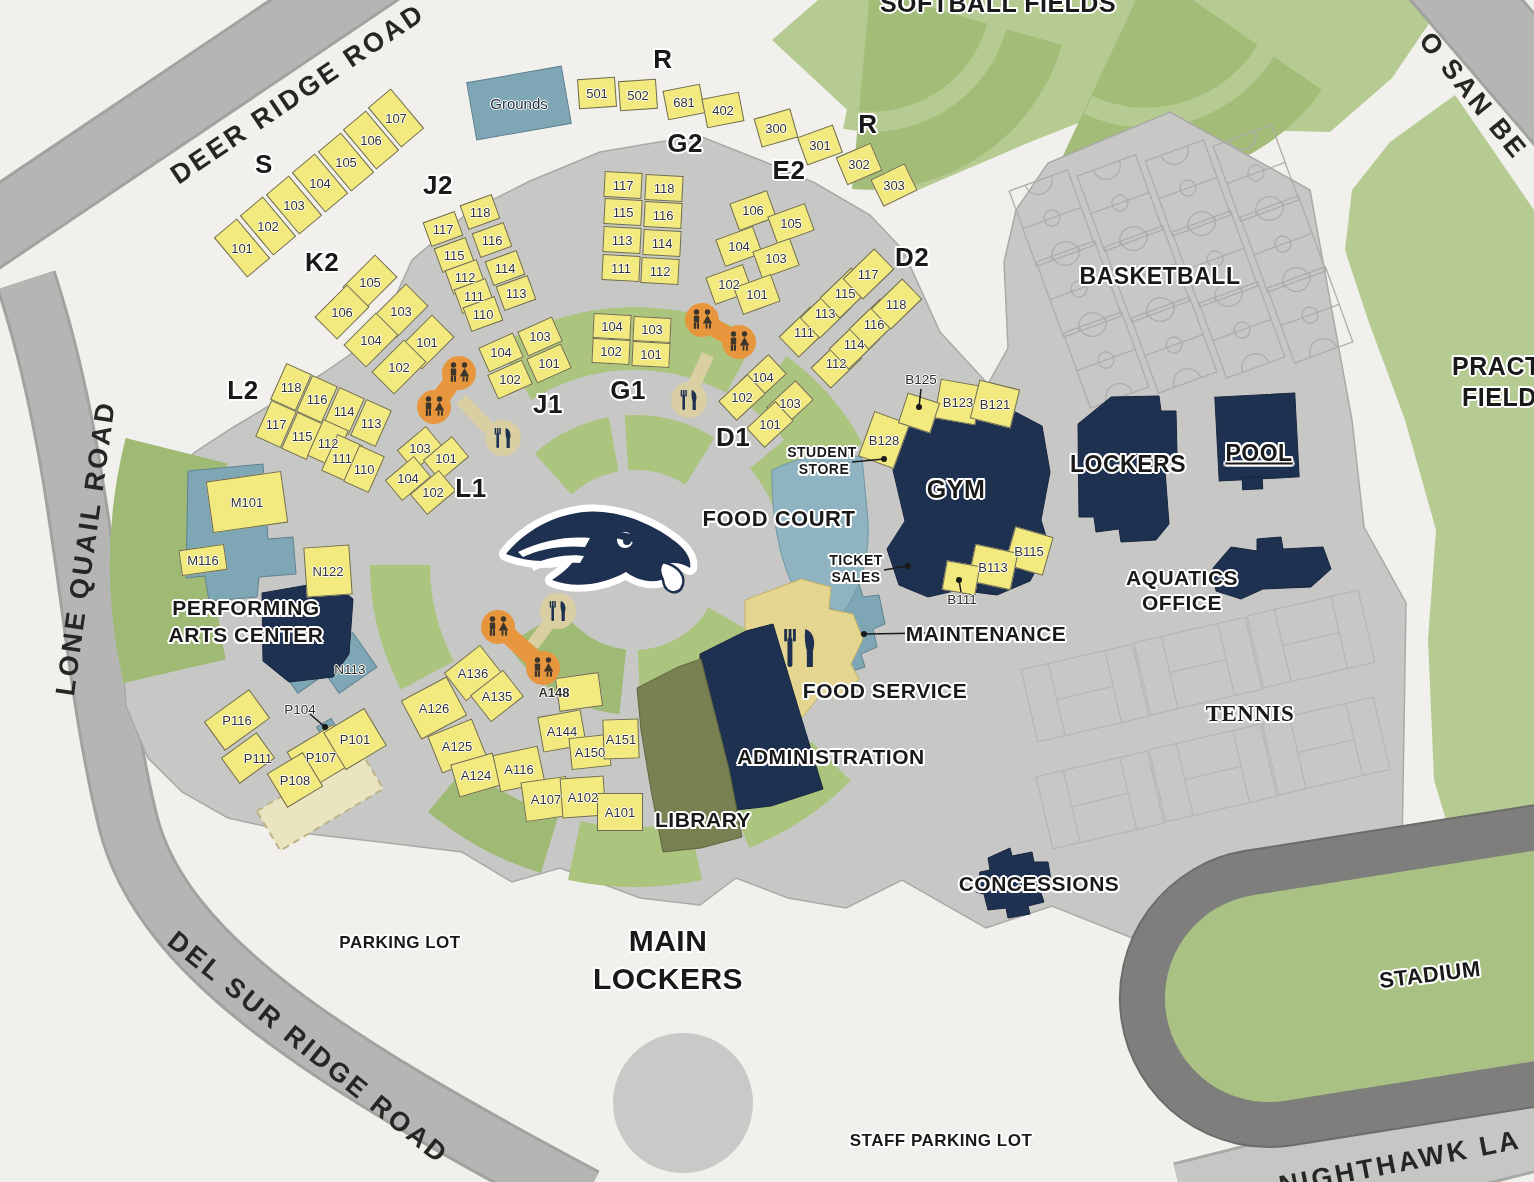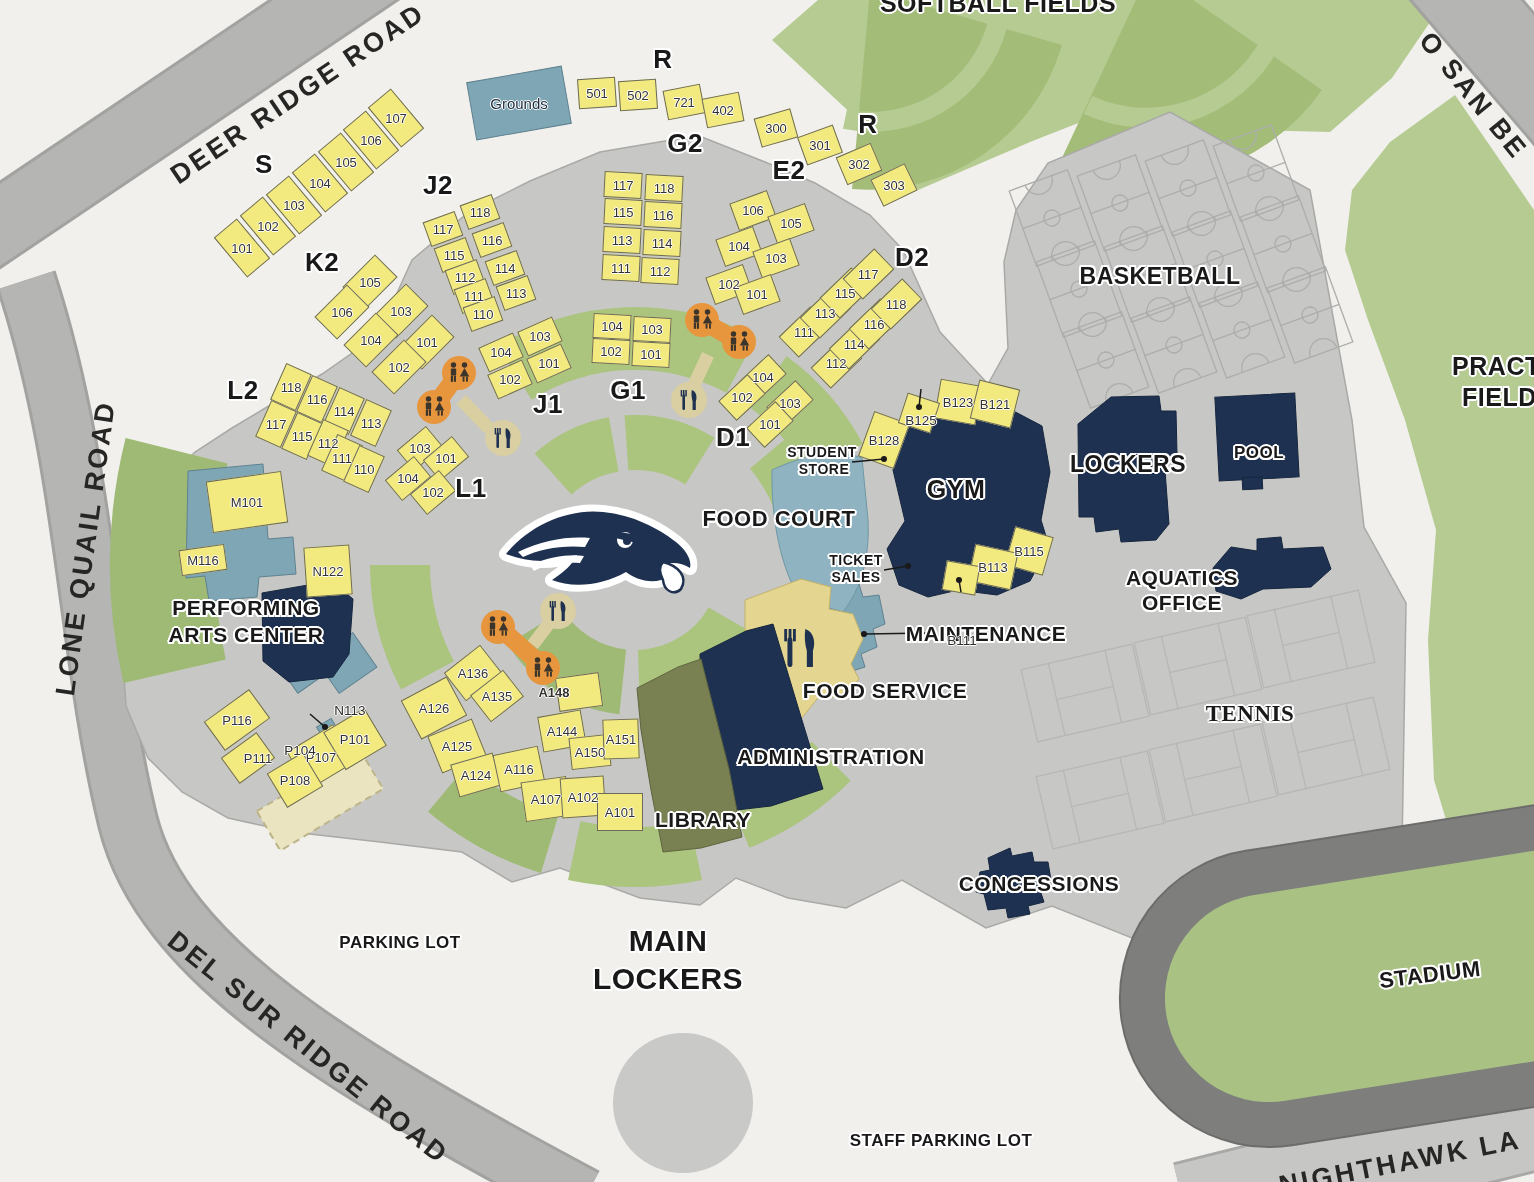--- a/index.html
+++ b/index.html
@@ -14,21 +14,21 @@
   .lbl{position:absolute;z-index:40;font-family:"Liberation Sans",sans-serif;font-weight:900;
        color:#191919;white-space:nowrap;}
   .lbl.area,.lbl.cletter{letter-spacing:.5px;
        text-shadow:2px 0 #fff,-2px 0 #fff,0 2px #fff,0 -2px #fff,
                    1.5px 1.5px #fff,-1.5px -1.5px #fff,1.5px -1.5px #fff,-1.5px 1.5px #fff;}
   .lbl.cletter{font-size:26px;}
   .lbl.road{color:#262625;letter-spacing:3px;}
   .lbl.plain{font-weight:400;color:#1d2c3e;
        text-shadow:1px 0 #fff,-1px 0 #fff,0 1px #fff,0 -1px #fff;}
   .lbl.callout{font-weight:400;font-size:13.5px;color:#2e2d29;letter-spacing:0;
-       text-shadow:1px 0 #fff,-1px 0 #fff,0 1px #fff,0 -1px #fff;margin-top:41px;}
+       text-shadow:1px 0 #fff,-1px 0 #fff,0 1px #fff,0 -1px #fff;}
 </style>
 </head>
 <body>
 
 <div id="stage">
 
 <svg id="base" width="1534" height="1182" viewBox="0 0 1534 1182">
   <defs>
     <g id="ic-wc">
       <circle r="17" fill="#e8963e"></circle>
@@ -257,21 +257,21 @@
       <div class="roomlbl" style="left: 346px; top: 162px;">105</div>
       <div class="cell" style="left: 356px; top: 114px; width: 30px; height: 52px; transform: rotate(-40deg);"></div>
       <div class="roomlbl" style="left: 371px; top: 140px;">106</div>
       <div class="cell" style="left: 381px; top: 92px; width: 30px; height: 52px; transform: rotate(-40deg);"></div>
       <div class="roomlbl" style="left: 396px; top: 118px;">107</div>
       <div class="cell" style="left: 578px; top: 78px; width: 38px; height: 30px; transform: rotate(-4deg);"></div>
       <div class="roomlbl" style="left: 597px; top: 93px;">501</div>
       <div class="cell" style="left: 619px; top: 80px; width: 38px; height: 30px; transform: rotate(-4deg);"></div>
       <div class="roomlbl" style="left: 638px; top: 95px;">502</div>
       <div class="cell" style="left: 665px; top: 87px; width: 38px; height: 30px; transform: rotate(-11deg);"></div>
-      <div class="roomlbl" style="left: 684px; top: 102px;">721</div>
+      <div class="roomlbl" style="left: 684px; top: 102px;">681</div>
       <div class="cell" style="left: 704px; top: 95px; width: 38px; height: 30px; transform: rotate(-11deg);"></div>
       <div class="roomlbl" style="left: 723px; top: 110px;">402</div>
       <div class="cell" style="left: 757px; top: 113px; width: 38px; height: 30px; transform: rotate(-16deg);"></div>
       <div class="roomlbl" style="left: 776px; top: 128px;">300</div>
       <div class="cell" style="left: 801px; top: 130px; width: 38px; height: 30px; transform: rotate(-20deg);"></div>
       <div class="roomlbl" style="left: 820px; top: 145px;">301</div>
       <div class="cell" style="left: 840px; top: 149px; width: 38px; height: 30px; transform: rotate(-23deg);"></div>
       <div class="roomlbl" style="left: 859px; top: 164px;">302</div>
       <div class="cell" style="left: 875px; top: 170px; width: 38px; height: 30px; transform: rotate(-26deg);"></div>
       <div class="roomlbl" style="left: 894px; top: 185px;">303</div>
@@ -458,21 +458,21 @@
       <div class="lbl road" style="left: 298px; top: 94px; font-size: 27px; transform: translate(-50%, -50%) rotate(-34deg);">DEER RIDGE ROAD</div>
       <div class="lbl road" style="left: 86px; top: 548px; font-size: 27px; transform: translate(-50%, -50%) rotate(-82deg);">LONE QUAIL ROAD</div>
       <div class="lbl road" style="left: 308px; top: 1048px; font-size: 27px; transform: translate(-50%, -50%) rotate(39deg);">DEL SUR RIDGE ROAD</div>
       <div class="lbl road" style="left: 1400px; top: 1163px; font-size: 27px; transform: translate(-50%, -50%) rotate(-11deg);">NIGHTHAWK LA</div>
       <div class="lbl road" style="left: 1473px; top: 96px; font-size: 27px; transform: translate(-50%, -50%) rotate(51deg);">O SAN BE</div>
       <div class="lbl area" style="left: 998px; top: 3px; font-size: 25px; transform: translate(-50%, -50%) rotate(0deg);">SOFTBALL FIELDS</div>
       <div class="lbl area" style="left: 1518px; top: 366px; font-size: 25px; transform: translate(-50%, -50%) rotate(0deg);">PRACTICE</div>
       <div class="lbl area" style="left: 1508px; top: 397px; font-size: 25px; transform: translate(-50%, -50%) rotate(0deg);">FIELDS</div>
       <div class="lbl area" style="left: 1160px; top: 276px; font-size: 23px; transform: translate(-50%, -50%) rotate(0deg);">BASKETBALL</div>
       <div class="lbl area" style="left: 1128px; top: 464px; font-size: 23px; transform: translate(-50%, -50%) rotate(0deg);">LOCKERS</div>
-      <div class="lbl area" style="left: 1259px; top: 453px; font-size: 17px; transform: translate(-50%, -50%) rotate(0deg);">POOL</div>
+      <div class="lbl area" style="left: 1259px; top: 453px; font-size: 23px; transform: translate(-50%, -50%) rotate(0deg); text-decoration: underline;">POOL</div>
       <div class="lbl area" style="left: 1182px; top: 578px; font-size: 21px; transform: translate(-50%, -50%) rotate(0deg);">AQUATICS</div>
       <div class="lbl area" style="left: 1182px; top: 603px; font-size: 21px; transform: translate(-50%, -50%) rotate(0deg);">OFFICE</div>
       <div class="lbl area" style="left: 1250px; top: 714px; font-size: 23px; transform: translate(-50%, -50%) rotate(0deg); font-family: Liberation Serif, serif;">TENNIS</div>
       <div class="lbl area" style="left: 956px; top: 489px; font-size: 25px; transform: translate(-50%, -50%) rotate(0deg);">GYM</div>
       <div class="lbl area" style="left: 779px; top: 519px; font-size: 22px; transform: translate(-50%, -50%) rotate(0deg);">FOOD COURT</div>
       <div class="lbl area" style="left: 986px; top: 634px; font-size: 21px; transform: translate(-50%, -50%) rotate(0deg);">MAINTENANCE</div>
       <div class="lbl area" style="left: 885px; top: 691px; font-size: 21px; transform: translate(-50%, -50%) rotate(0deg);">FOOD SERVICE</div>
       <div class="lbl area" style="left: 831px; top: 757px; font-size: 21px; transform: translate(-50%, -50%) rotate(0deg);">ADMINISTRATION</div>
       <div class="lbl area" style="left: 703px; top: 820px; font-size: 21px; transform: translate(-50%, -50%) rotate(0deg);">LIBRARY</div>
       <div class="lbl area" style="left: 1007px; top: 884px; font-size: 21px; transform: translate(-50%, -50%) rotate(0deg); margin-left: 32px;">CONCESSIONS</div>

